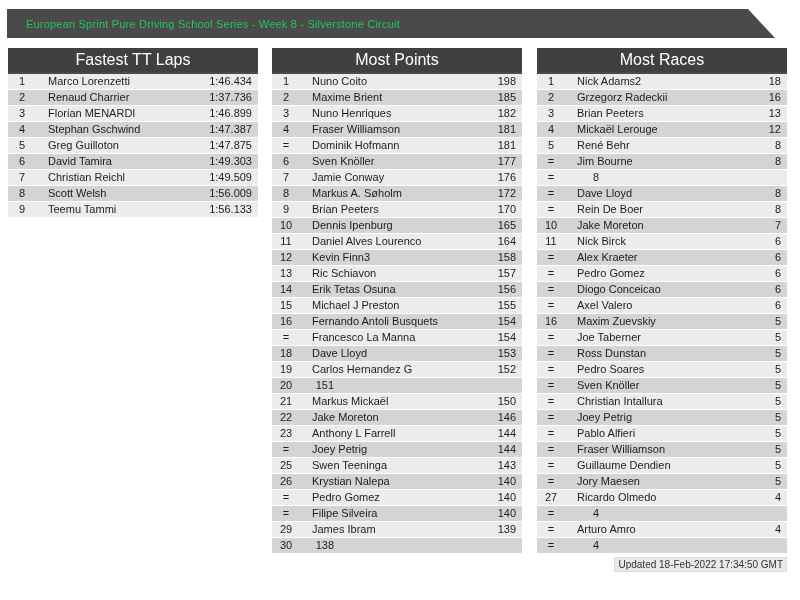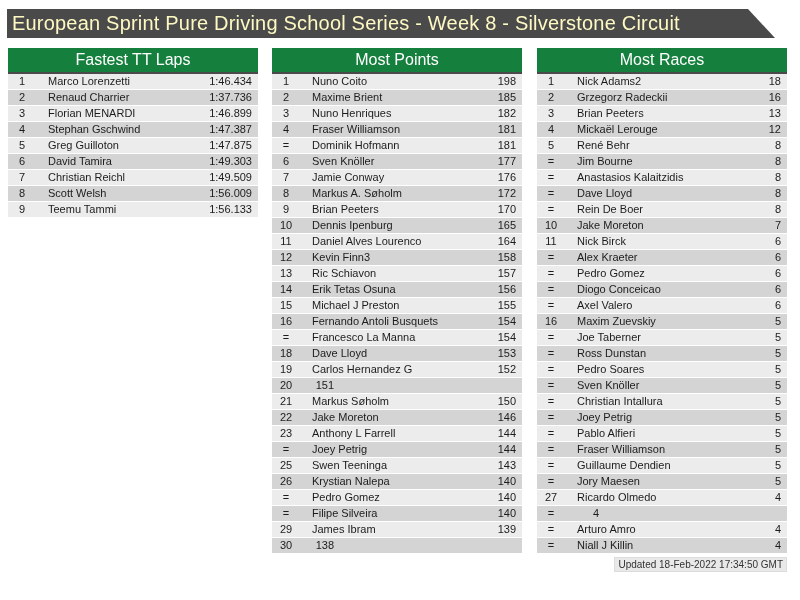--- a/index.html
+++ b/index.html
@@ -9,28 +9,28 @@
     font-family:"Liberation Sans","DejaVu Sans",sans-serif;
     -webkit-font-smoothing:antialiased;
   }
   .topbar{
     position:absolute;left:7px;top:9px;width:768px;height:29px;
     background:#4a4a4a;
     clip-path:polygon(0 0,calc(100% - 27px) 0,100% 100%,0 100%);
     display:flex;align-items:center;
   }
   .topbar span{
-    color:#fef9c3;font-size:20px;padding-left:5px;letter-spacing:0.2px;white-space:nowrap;
+    color:#22c55e;font-size:11px;padding-left:19px;letter-spacing:0.2px;white-space:nowrap;
   }
   .board{
     position:absolute;top:48px;width:250px;
   }
   .board-title{
     height:24px;line-height:24px;text-align:center;
-    background:#15803d;color:#ffffff;font-size:16px;
+    background:#404040;color:#ffffff;font-size:16px;
     border-bottom:2px solid #4a4a4a;
   }
   .row{
     display:flex;height:15px;line-height:15px;font-size:11px;color:#1c1c1c;
     border-bottom:1px solid #ffffff;
   }
   .row.odd{background:#ececec;}
   .row.even{background:#d4d4d4;}
   .cell-pos{width:28px;text-align:center;flex:0 0 auto;}
   .cell-name{flex:1 1 auto;padding-left:12px;white-space:nowrap;overflow:hidden;}
@@ -197,21 +197,21 @@
         <span class="cell-pos">19</span>
         <span class="cell-name">Carlos Hernandez G</span>
         <span class="cell-val">152</span>
       </div>
       <div class="row even">
         <span class="cell-pos">20</span>
         <span class="cell-val">151</span>
       </div>
       <div class="row odd">
         <span class="cell-pos">21</span>
-        <span class="cell-name">Markus Søholm</span>
+        <span class="cell-name">Markus Mickaël</span>
         <span class="cell-val">150</span>
       </div>
       <div class="row even">
         <span class="cell-pos">22</span>
         <span class="cell-name">Jake Moreton</span>
         <span class="cell-val">146</span>
       </div>
       <div class="row odd">
         <span class="cell-pos">23</span>
         <span class="cell-name">Anthony L Farrell</span>
@@ -282,21 +282,20 @@
         <span class="cell-name">René Behr</span>
         <span class="cell-val">8</span>
       </div>
       <div class="row even">
         <span class="cell-pos">=</span>
         <span class="cell-name">Jim Bourne</span>
         <span class="cell-val">8</span>
       </div>
       <div class="row odd">
         <span class="cell-pos">=</span>
-        <span class="cell-name">Anastasios Kalaitzidis</span>
         <span class="cell-val">8</span>
       </div>
       <div class="row even">
         <span class="cell-pos">=</span>
         <span class="cell-name">Dave Lloyd</span>
         <span class="cell-val">8</span>
       </div>
       <div class="row odd">
         <span class="cell-pos">=</span>
         <span class="cell-name">Rein De Boer</span>
@@ -396,19 +395,18 @@
         <span class="cell-pos">=</span>
         <span class="cell-val">4</span>
       </div>
       <div class="row odd">
         <span class="cell-pos">=</span>
         <span class="cell-name">Arturo Amro</span>
         <span class="cell-val">4</span>
       </div>
       <div class="row even">
         <span class="cell-pos">=</span>
-        <span class="cell-name">Niall J Killin</span>
         <span class="cell-val">4</span>
       </div>
     </div>
 </section>
 
 <div class="footer">Updated 18-Feb-2022 17:34:50 GMT</div>
 
 </body></html>

